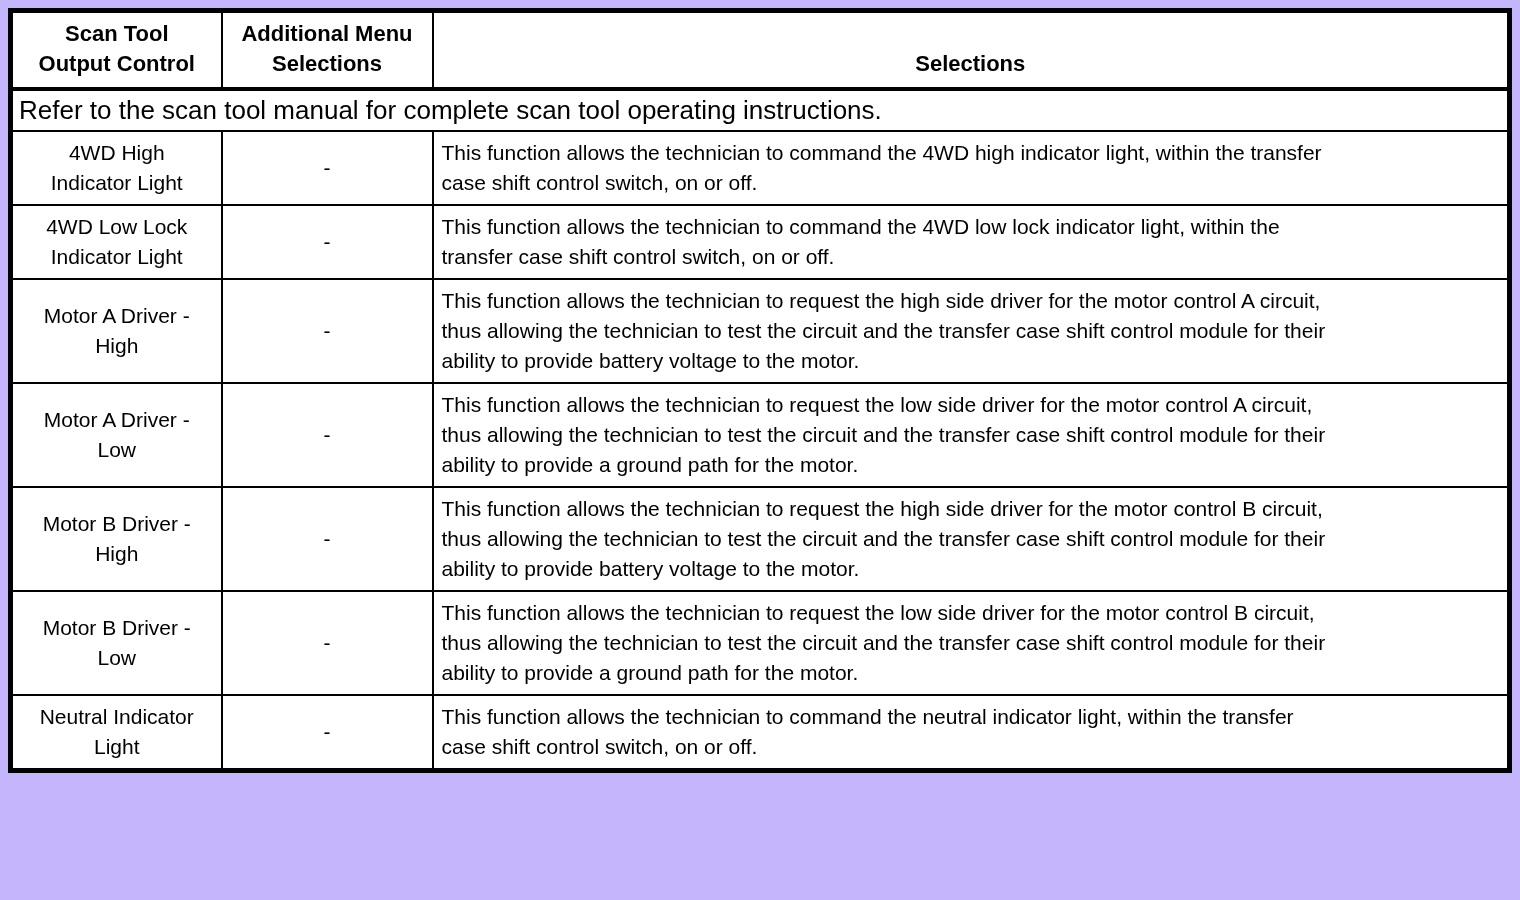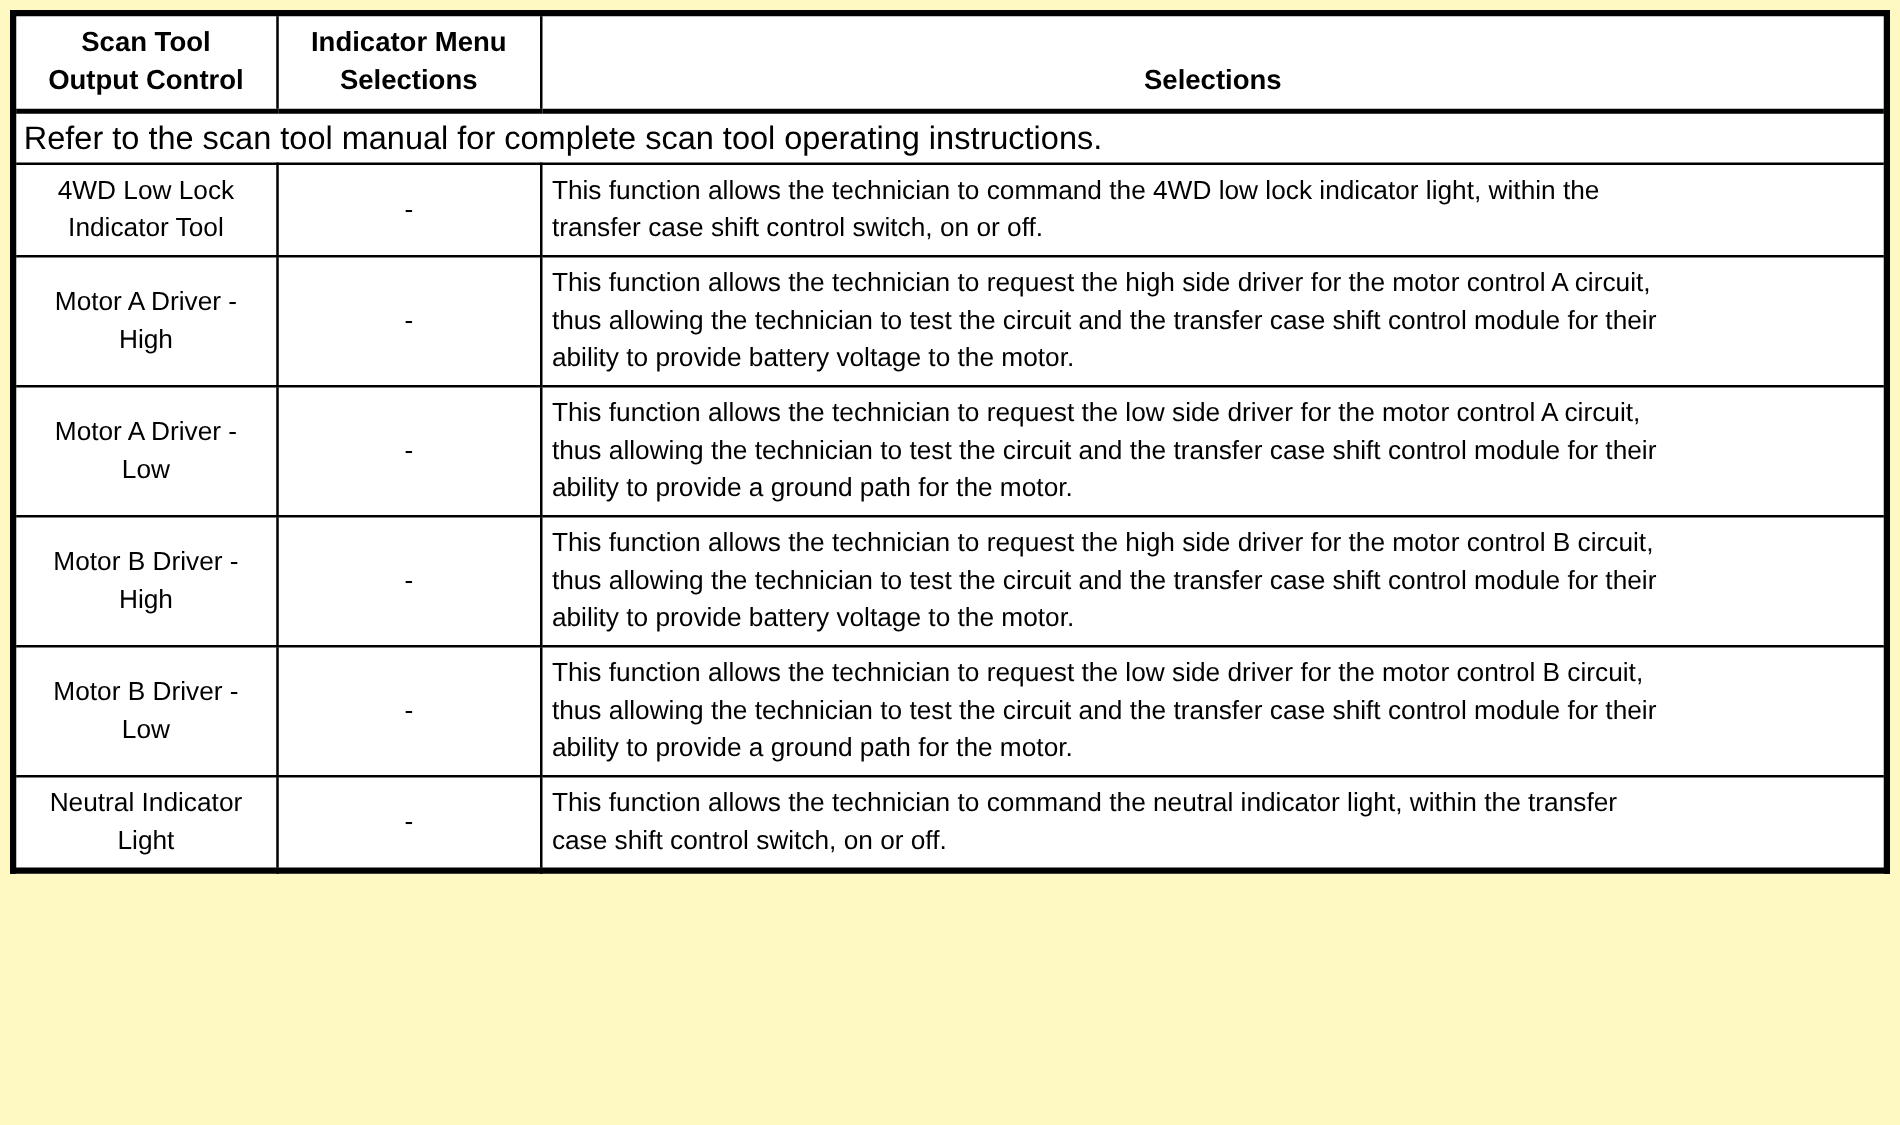--- a/index.html
+++ b/index.html
@@ -6,21 +6,21 @@
   html, body {
     margin: 0;
     padding: 0;
     background: #ffffff;
     font-family: "Liberation Sans", sans-serif;
     color: #000000;
   }
   .page {
     width: 1520px;
     height: 900px;
-    background: #fef9c3;
+    background: #c4b5fd;
     padding: 8px;
   }
   table.scan-table {
     border-collapse: collapse;
     table-layout: fixed;
     width: 1504px;
     background: #ffffff;
   }
   table.scan-table col.c1 { width: 211px; }
   table.scan-table col.c2 { width: 211px; }
@@ -79,32 +79,39 @@
   <table class="scan-table">
     <colgroup>
       <col class="c1">
       <col class="c2">
       <col class="c3">
     </colgroup>
     <thead>
       <tr>
         <th>Scan Tool
 Output Control</th>
-        <th>Indicator Menu
+        <th>Additional Menu
 Selections</th>
         <th>Selections</th>
       </tr>
     </thead>
     <tbody>
       <tr>
         <td class="note-cell" colspan="3">Refer to the scan tool manual for complete scan tool operating instructions.</td>
       </tr>
+    <tr>
+    <td class="control-cell">4WD High
+Indicator Light</td>
+    <td class="menu-cell">-</td>
+    <td class="description-cell">This function allows the technician to command the 4WD high indicator light, within the transfer
+case shift control switch, on or off.</td>
+  </tr>
         <tr>
     <td class="control-cell">4WD Low Lock
-Indicator Tool</td>
+Indicator Light</td>
     <td class="menu-cell">-</td>
     <td class="description-cell">This function allows the technician to command the 4WD low lock indicator light, within the
 transfer case shift control switch, on or off.</td>
   </tr>
         <tr>
     <td class="control-cell">Motor A Driver -
 High</td>
     <td class="menu-cell">-</td>
     <td class="description-cell">This function allows the technician to request the high side driver for the motor control A circuit,
 thus allowing the technician to test the circuit and the transfer case shift control module for their

